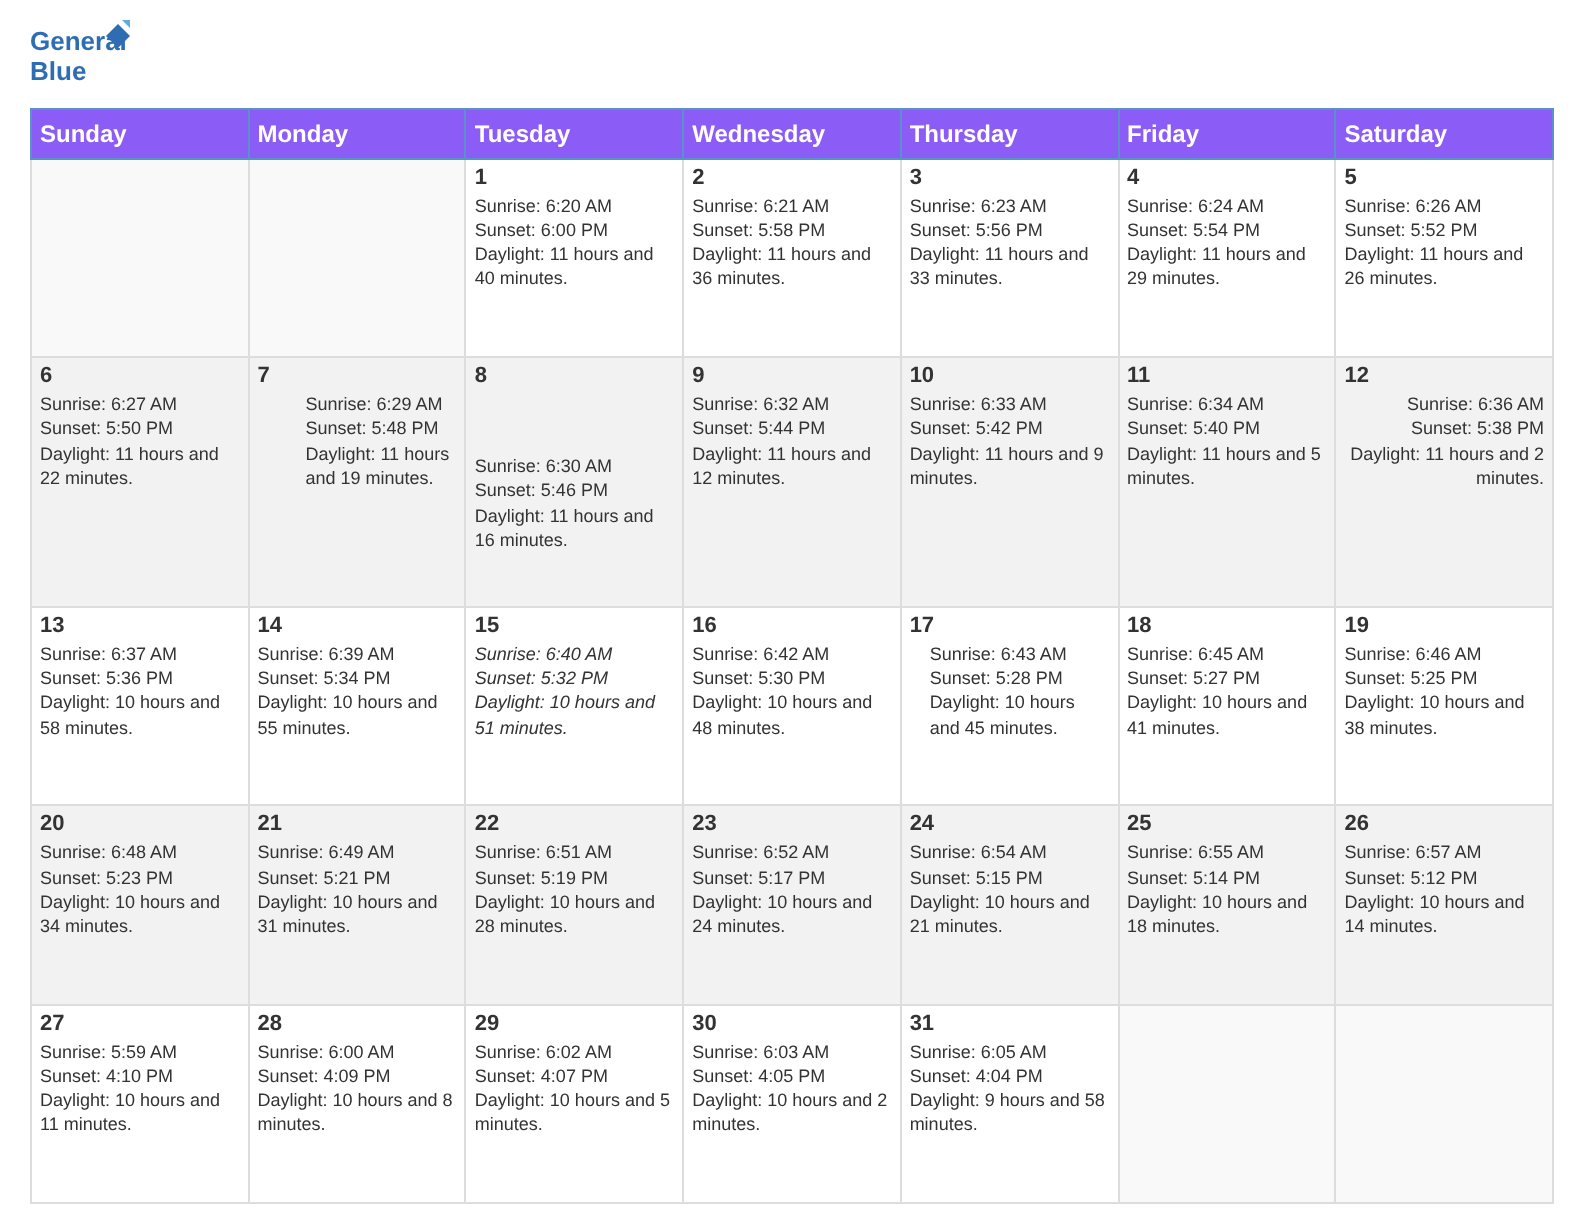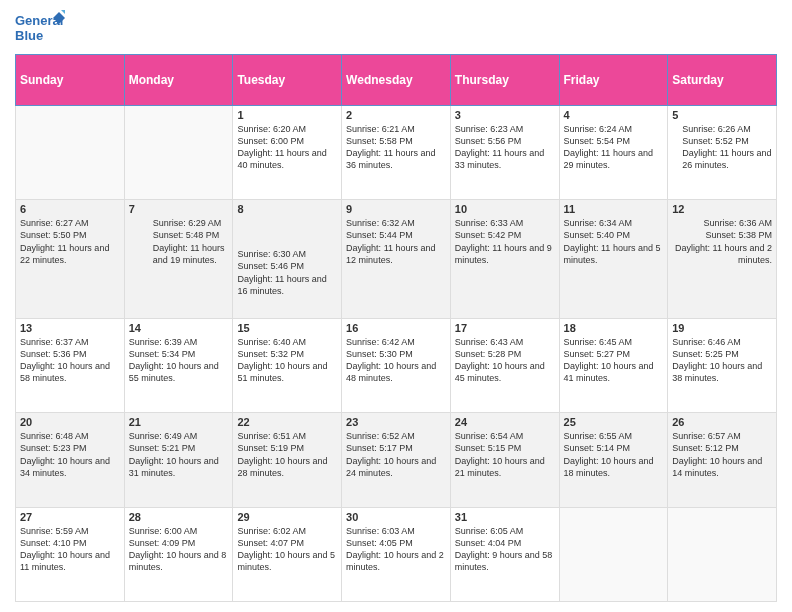--- a/index.html
+++ b/index.html
@@ -41,25 +41,25 @@
       color: #555;
     }
     .calendar {
       flex: 1;
       border: 1px solid #ccc;
       border-collapse: collapse;
       width: 100%;
       table-layout: fixed;
     }
     .calendar th {
-      background-color: #ec4899;
+      background-color: #8b5cf6;
       color: #fff;
       font-size: 12px;
       font-weight: bold;
-      padding: 18px 4px;
+      padding: 5px 4px;
       text-align: left;
       border: 1px solid #5a90cc;
     }
     .calendar td {
       vertical-align: top;
       font-size: 9.5px;
       color: #333;
       padding: 3px 4px;
       border: 1px solid #ddd;
       height: 80px;
@@ -137,21 +137,21 @@
 Daylight: 11 hours and 33 minutes.</div>
           </td>
           <td>
             <span class="day-num">4</span>
             <div class="day-info" style="white-space: pre-wrap;">Sunrise: 6:24 AM
 Sunset: 5:54 PM
 Daylight: 11 hours and 29 minutes.</div>
           </td>
           <td>
             <span class="day-num">5</span>
-            <div class="day-info" style="white-space: pre-wrap; margin-left: 10px;">Sunrise: 6:26 AM
+            <div class="day-info" style="white-space: pre-wrap;">Sunrise: 6:26 AM
 Sunset: 5:52 PM
 Daylight: 11 hours and 26 minutes.</div>
           </td>
         </tr>
         <tr class="row-alt">
           <td>
             <span class="day-num">6</span>
             <div class="day-info" style="white-space: pre-wrap;">Sunrise: 6:27 AM
 Sunset: 5:50 PM
 Daylight: 11 hours and 22 minutes.</div>
@@ -201,33 +201,33 @@
 Daylight: 10 hours and 58 minutes.</div>
           </td>
           <td>
             <span class="day-num">14</span>
             <div class="day-info" style="white-space: pre-wrap;">Sunrise: 6:39 AM
 Sunset: 5:34 PM
 Daylight: 10 hours and 55 minutes.</div>
           </td>
           <td>
             <span class="day-num">15</span>
-            <div class="day-info" style="white-space: pre-wrap;">Sunrise: 6:40 AM
+            <div class="day-info" style="white-space: pre-wrap; font-style: italic;">Sunrise: 6:40 AM
 Sunset: 5:32 PM
 Daylight: 10 hours and 51 minutes.</div>
           </td>
           <td>
             <span class="day-num">16</span>
             <div class="day-info" style="white-space: pre-wrap;">Sunrise: 6:42 AM
 Sunset: 5:30 PM
 Daylight: 10 hours and 48 minutes.</div>
           </td>
           <td>
             <span class="day-num">17</span>
-            <div class="day-info" style="white-space: pre-wrap;">Sunrise: 6:43 AM
+            <div class="day-info" style="white-space: pre-wrap; margin-left: 10px;">Sunrise: 6:43 AM
 Sunset: 5:28 PM
 Daylight: 10 hours and 45 minutes.</div>
           </td>
           <td>
             <span class="day-num">18</span>
             <div class="day-info" style="white-space: pre-wrap;">Sunrise: 6:45 AM
 Sunset: 5:27 PM
 Daylight: 10 hours and 41 minutes.</div>
           </td>
           <td>

